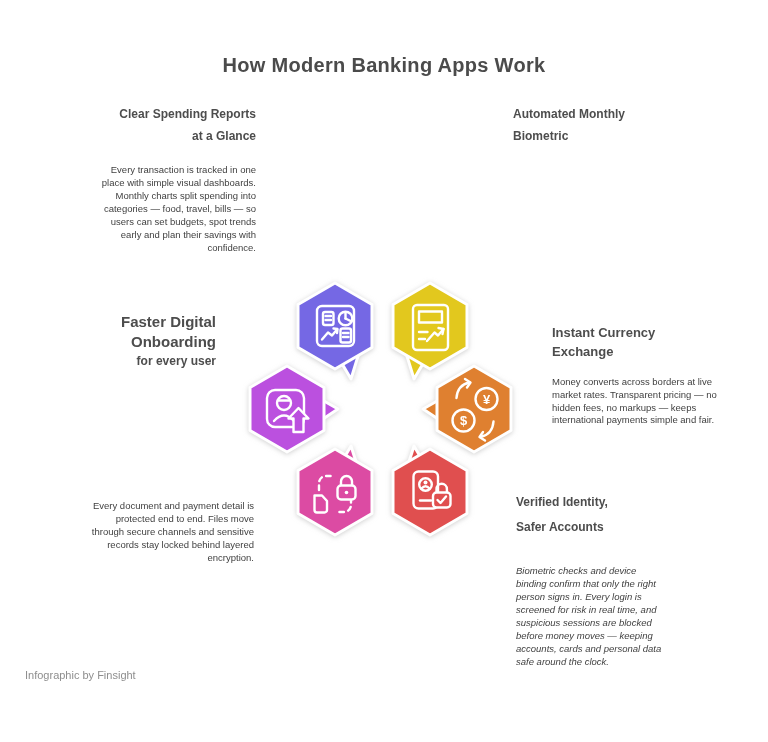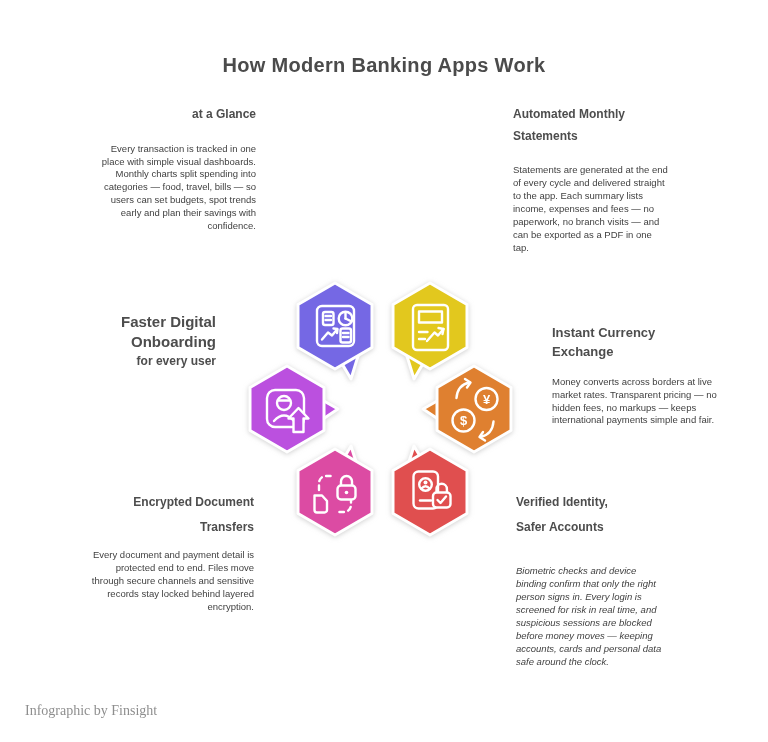--- a/index.html
+++ b/index.html
@@ -20,71 +20,67 @@
   .sec-ml .body{width:152px;margin-left:auto;margin-top:20px;}
   .sec-mr{left:552px;top:324px;width:166px;}
   .sec-mr .h{font-size:13px;line-height:1.45;}
   .sec-mr .body{margin-top:14px;}
   .sec-bl{left:88px;top:490px;width:166px;}
   .sec-bl .h{line-height:2.05;}
   .sec-bl .body{margin-top:10px;}
   .sec-br{left:516px;top:490px;width:152px;}
   .sec-br .h{line-height:2.05;}
   .sec-br .body{margin-top:26px;font-style:italic;}
-  .attribution{position:absolute;left:25px;top:703px;font-size:14px;color:#8e8e8e;font-family:Liberation Serif, serif;}
+  .attribution{position:absolute;left:25px;top:669px;font-size:11px;color:#8e8e8e;}
   .hex{position:absolute;width:100px;height:106px;}
   .hex svg{overflow:visible;filter:drop-shadow(0 1px 2.5px rgba(170,170,170,.55));}
   .hex-1{left:285px;top:276px;} .hex-2{left:380px;top:276px;}
   .hex-3{left:237px;top:359px;} .hex-4{left:424px;top:359px;}
   .hex-5{left:285px;top:442px;} .hex-6{left:380px;top:442px;}
   .outline{stroke:#fff;stroke-width:3;stroke-linejoin:round;}
   .ic{stroke:#fff;stroke-width:2.4;fill:none;stroke-linecap:round;stroke-linejoin:round;}
   .ic-txt{fill:#fff;stroke:none;font-family:"Liberation Sans",sans-serif;
           font-weight:bold;font-size:13px;text-anchor:middle;}
 </style>
 </head>
 <body>
 
 <div id="canvas">
 
   <div class="title">How Modern Banking Apps Work</div>
 
   <div class="sec sec-tl r">
     <div class="h">
+      <div>Clear Spending Reports</div>
       <div>at a Glance</div>
     </div>
     <div class="body">Every transaction is tracked in one place with simple visual dashboards. Monthly charts split spending into categories — food, travel, bills — so users can set budgets, spot trends early and plan their savings with confidence.</div>
   </div>
 
   <div class="sec sec-tr l">
     <div class="h">
       <div>Automated Monthly</div>
-      <div>Statements</div>
+      <div>Biometric</div>
     </div>
-    <div class="body">Statements are generated at the end of every cycle and delivered straight to the app. Each summary lists income, expenses and fees — no paperwork, no branch visits — and can be exported as a PDF in one tap.</div>
   </div>
 
   <div class="sec sec-ml r">
     <div class="h1-big">Faster Digital Onboarding</div>
     <div class="h2-big">for every user</div>
   </div>
 
   <div class="sec sec-mr l">
     <div class="h">
       <div>Instant Currency</div>
       <div>Exchange</div>
     </div>
     <div class="body">Money converts across borders at live market rates. Transparent pricing — no hidden fees, no markups — keeps international payments simple and fair.</div>
   </div>
 
   <div class="sec sec-bl r">
-    <div class="h">
-      <div>Encrypted Document</div>
-      <div>Transfers</div>
-    </div>
     <div class="body">Every document and payment detail is protected end to end. Files move through secure channels and sensitive records stay locked behind layered encryption.</div>
   </div>
 
   <div class="sec sec-br l">
     <div class="h">
       <div>Verified Identity,</div>
       <div>Safer Accounts</div>
     </div>
     <div class="body">Biometric checks and device binding confirm that only the right person signs in. Every login is screened for risk in real time, and suspicious sessions are blocked before money moves — keeping accounts, cards and personal data safe around the clock.</div>
   </div>

